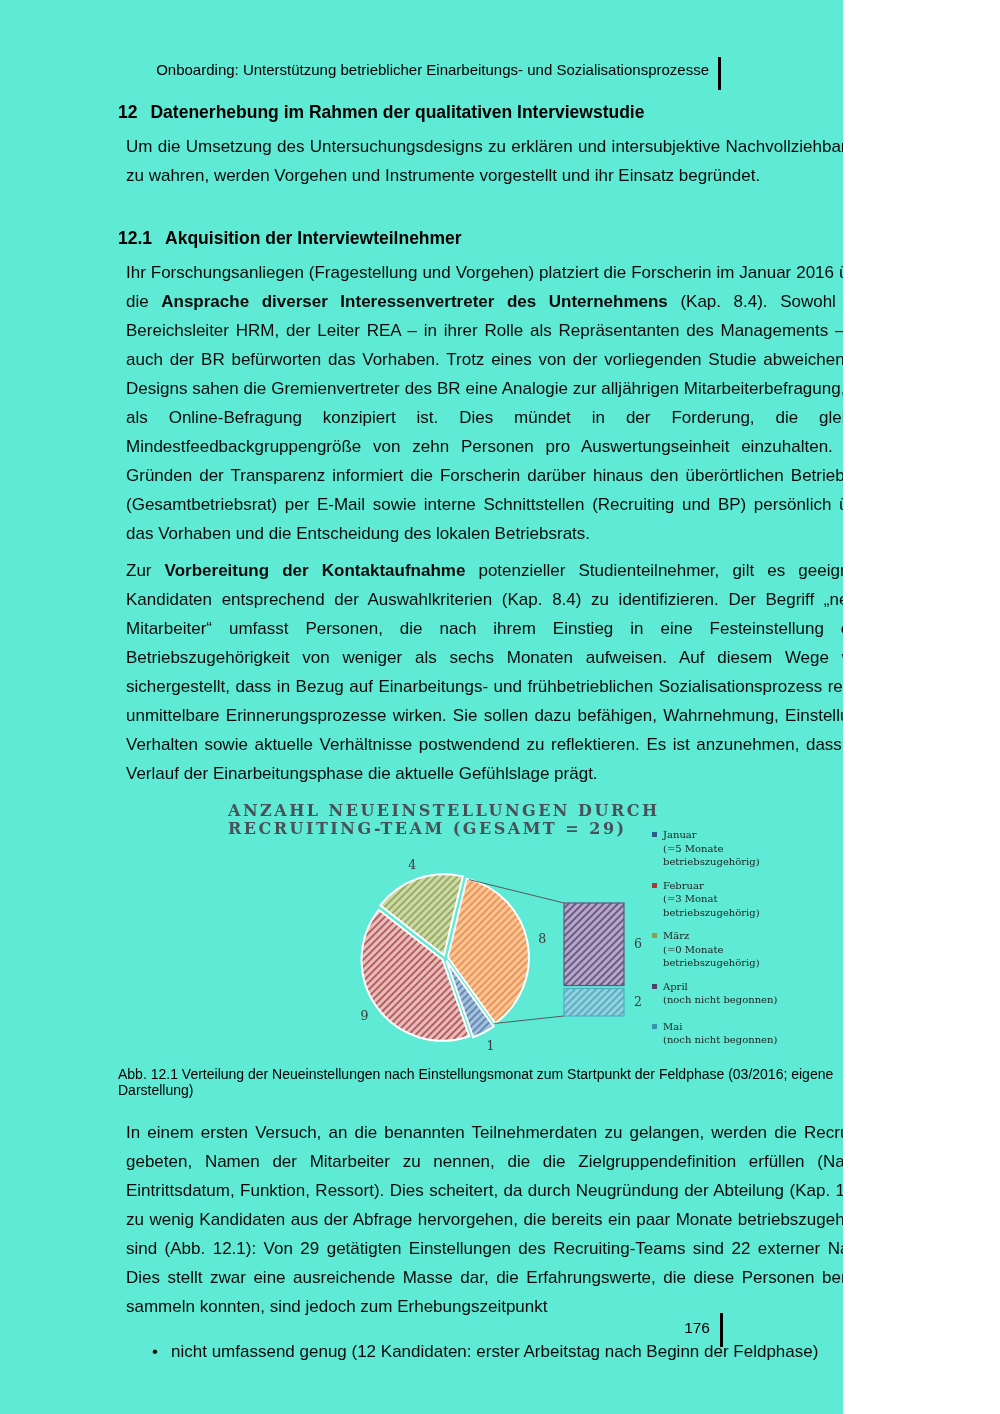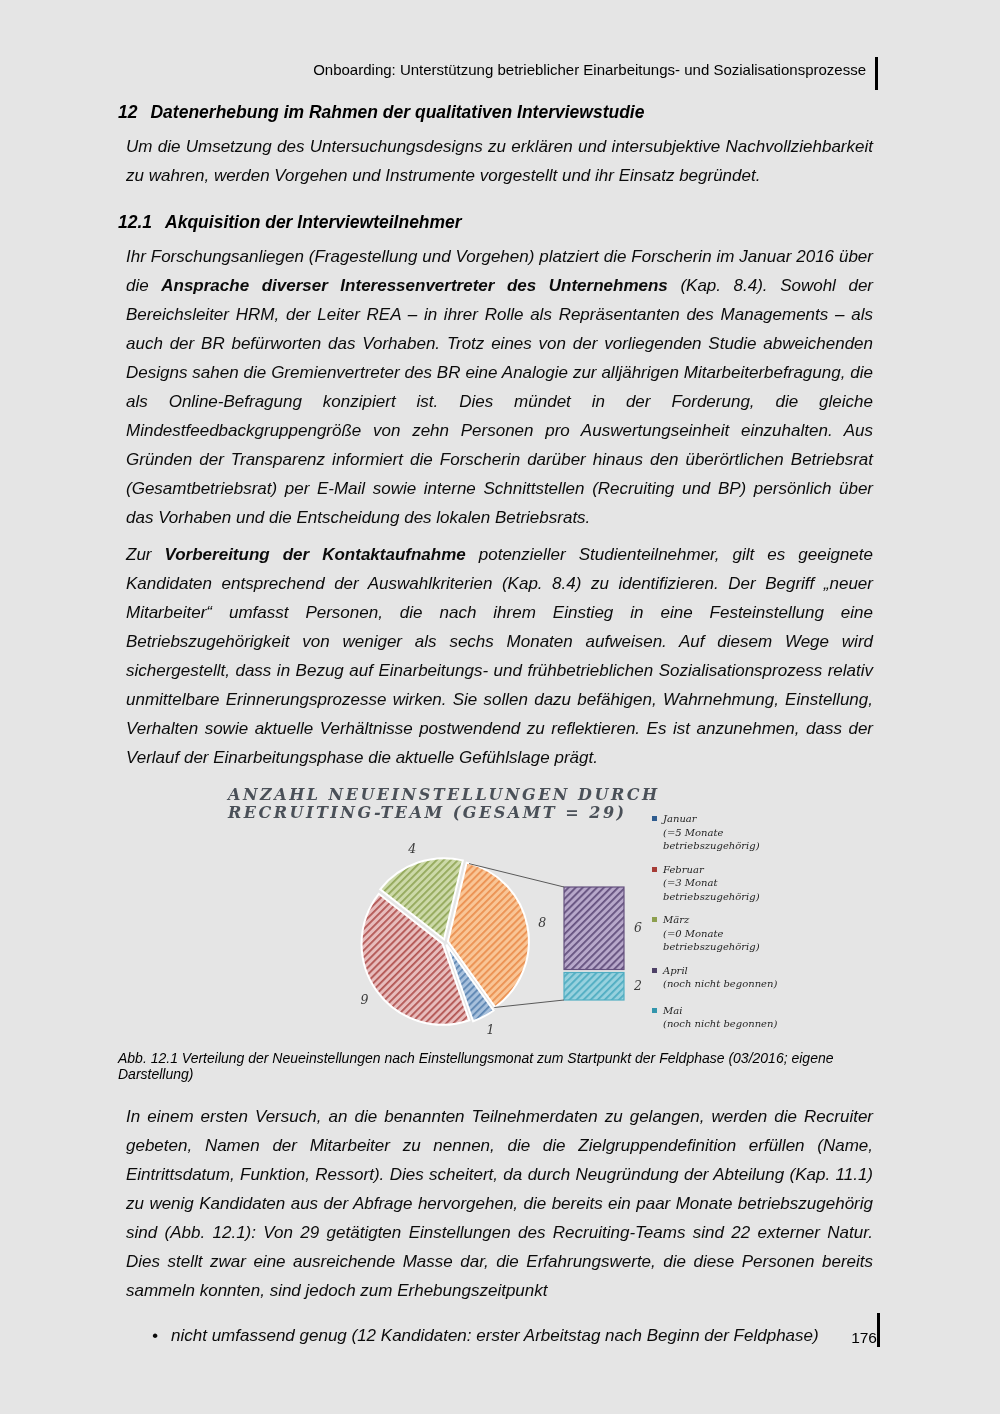--- a/index.html
+++ b/index.html
@@ -1,25 +1,25 @@
 <!DOCTYPE html>
 <html><head>
 <meta charset="utf-8">
 <style>
   html,body{margin:0;padding:0;background:#ffffff;}
-  .page{position:relative;width:1000px;height:1414px;background:#e5e5e5;overflow:hidden;
+  .page{position:relative;width:843px;height:1414px;background:#5eead4;overflow:hidden;
         font-family:"Liberation Sans",sans-serif;color:#111;}
   .vbar{display:inline-block;width:3px;background:#000;}
   .running-header{position:absolute;top:57px;right:122px;display:flex;gap:9px;align-items:flex-start;}
   .running-header .rh-text{font-size:15px;margin-top:4px;color:#000;}
   .header-vbar{height:33px;}
-  .content{position:absolute;left:118px;top:100px;width:763px;font-style:italic;}
+  .content{position:absolute;left:118px;top:100px;width:763px;}
   h1,h2{font-size:17.5px;line-height:24px;margin:0;color:#000;}
   h1{margin-bottom:7px;}
-  h2{margin-top:20px;margin-bottom:5px;}
+  h2{margin-top:36px;margin-bottom:5px;}
   .h-num{margin-right:13px;}
   .body-par{font-size:17px;line-height:29px;text-align:justify;margin:8px;color:#0b0b0b;}
   .body-par b{font-weight:bold;}
   #par-intro{margin-bottom:0;}
   #par-acquisition{margin-bottom:6px;}
   .figure{position:relative;height:258px;margin:12px 0 0 72px;width:690px;
           font-family:"DejaVu Serif","Liberation Serif",serif;}
   .chart-title{position:absolute;left:38px;top:2px;font-size:16px;font-weight:bold;
                letter-spacing:2.5px;line-height:18px;color:#4a5058;}
   #chart-svg{position:absolute;left:0;top:0;}
@@ -27,21 +27,21 @@
   .legend{position:absolute;left:462px;top:28px;width:210px;}
   .lg-item{display:flex;gap:6px;margin-bottom:10px;}
   .lg-item:nth-child(5){margin-top:13px;}
   .lg-marker{width:5px;height:5px;margin-top:4px;flex:0 0 5px;}
   .lg-text{font-size:10px;line-height:13.5px;color:#1f1f1f;}
   .caption{font-size:14px;line-height:16px;margin:8px 0 0 0;color:#000;text-align:left;}
   #par-attempt{margin-top:20px;}
   .bullets{list-style:none;margin:16px;padding:0;}
   .bullets li{position:relative;font-size:17px;line-height:29px;padding-left:37px;color:#0b0b0b;}
   .bullets li::before{content:"\2022";position:absolute;left:18px;}
-  .footer{position:absolute;top:1313px;right:120px;display:flex;align-items:flex-end;}
+  .footer{position:absolute;top:1313px;right:120px;display:flex;gap:10px;align-items:flex-start;}
   .footer .pg-num{font-size:15.5px;margin-top:6px;color:#000;}
   .footer-vbar{height:34px;}
 </style>
 </head>
 <body>
 
 <div class="page">
 
   <div class="running-header">
     <span class="rh-text">Onboarding: Unterstützung betrieblicher Einarbeitungs- und Sozialisationsprozesse</span>

